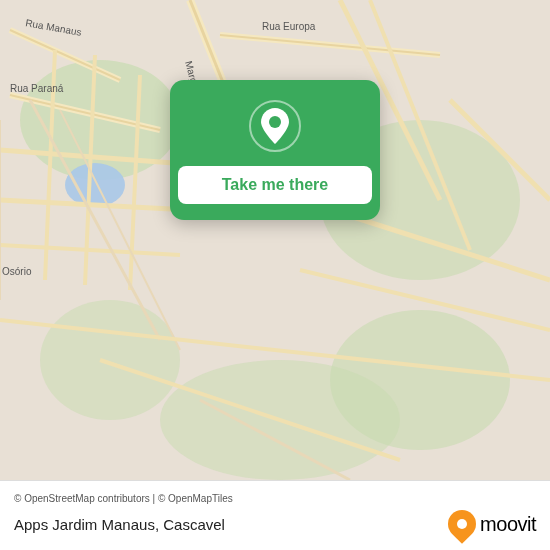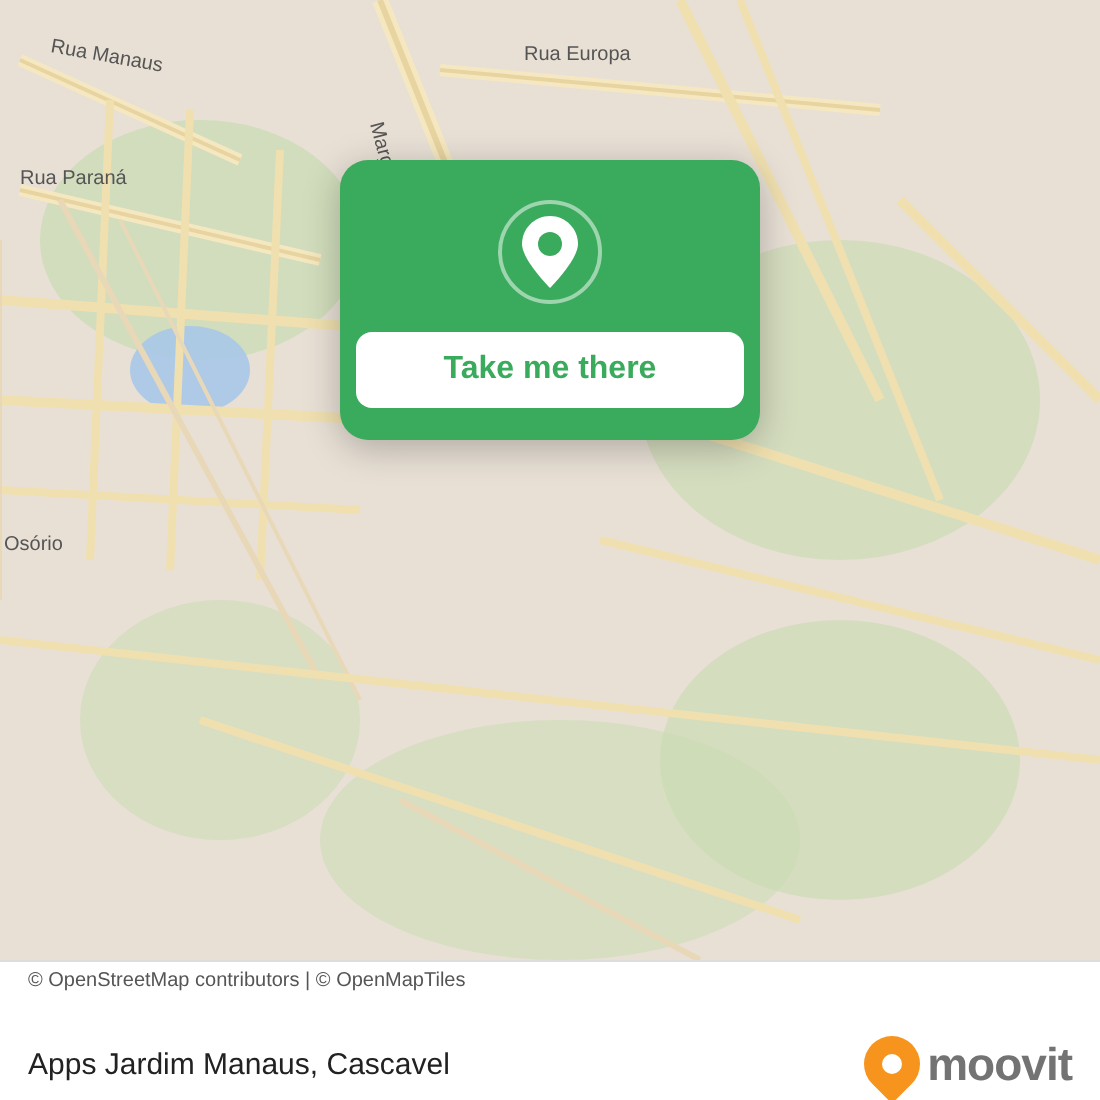--- a/index.html
+++ b/index.html
@@ -65,21 +65,21 @@
     }
 
     
     #bottom-bar {
       width: 550px;
       height: 70px;
       background: #ffffff;
       border-top: 1px solid #ddd;
       display: flex;
       flex-direction: column;
-      justify-content: space-between;
+      justify-content: center;
       padding: 4px 14px;
       position: relative;
     }
 
     .attribution {
       font-size: 10px;
       color: #555;
       margin-bottom: 6px;
     }
 
@@ -118,23 +118,23 @@
       content: '';
       width: 10px;
       height: 10px;
       background: white;
       border-radius: 50%;
       position: absolute;
       transform: rotate(45deg);
     }
 
     .moovit-text {
-      font-size: 23px;
-      font-weight: 700;
-      color: #737373;
+      font-size: 20px;
+      font-weight: 400;
+      color: #000000;
       letter-spacing: -0.5px;
     }
   </style>
 </head>
 <body>
 
 <div id="map-container">
 
   <svg class="map-bg" viewBox="0 0 550 480" xmlns="http://www.w3.org/2000/svg">
 

